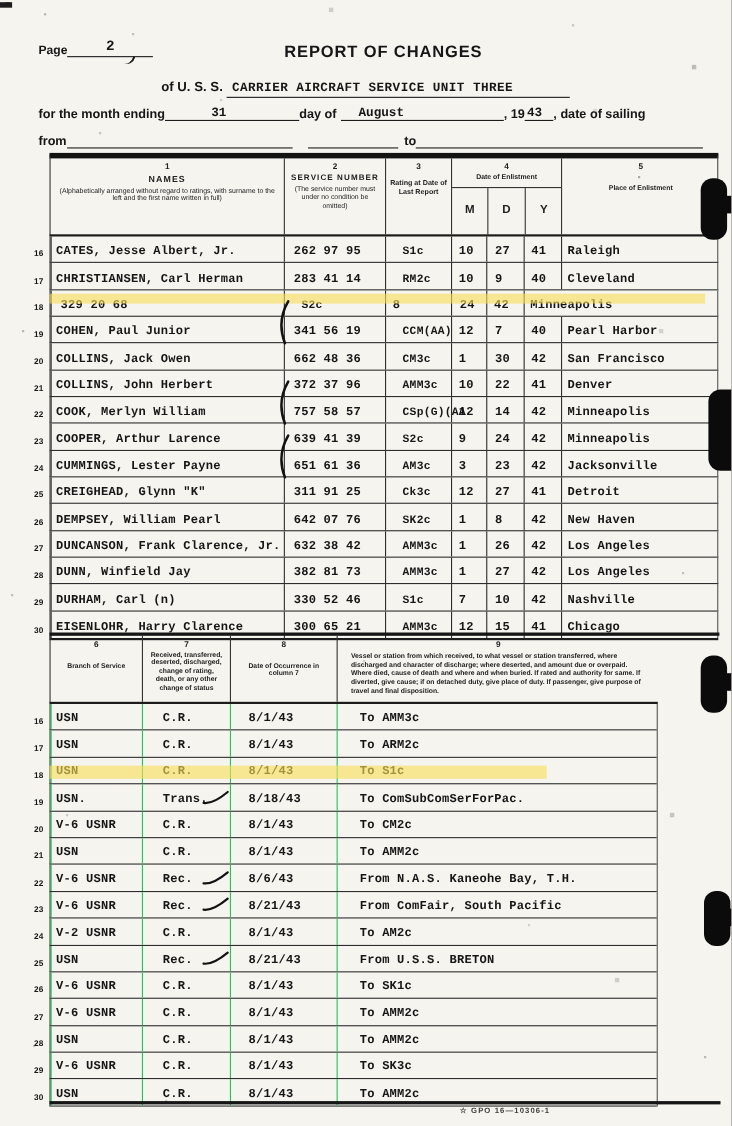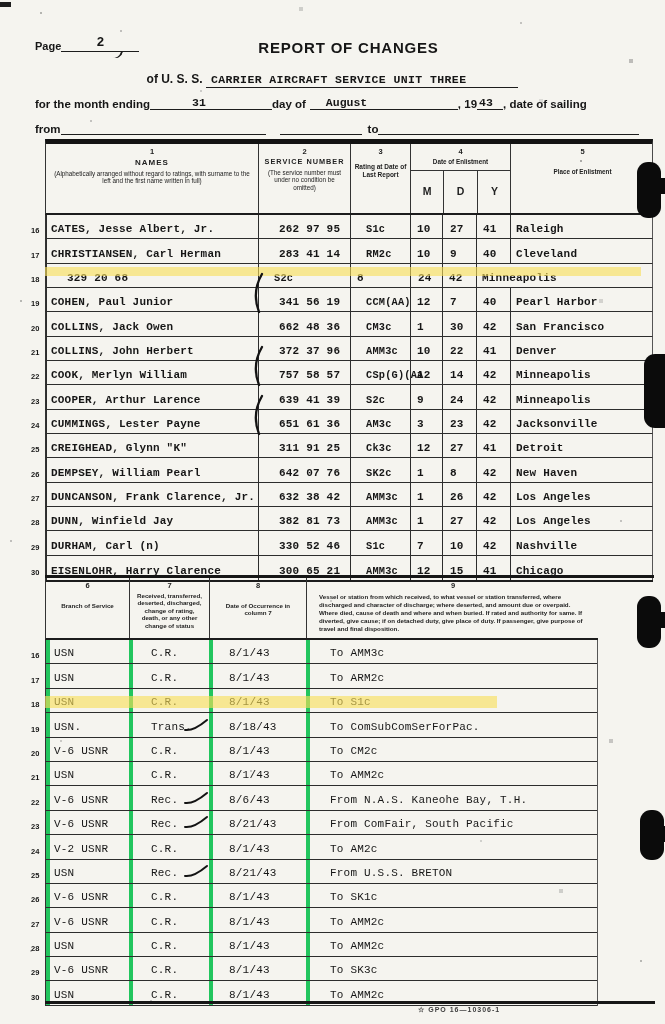--- a/index.html
+++ b/index.html
@@ -58,41 +58,41 @@
   .t1-row{display:grid;grid-template-columns:212px 92px 60px 32px 34px 34px 144px;height:24.33px;
           border-bottom:1px solid #2d2d2d;position:relative;border-left:1px solid #333;
           border-right:1px solid #555;box-sizing:border-box;}
   .t1-row:last-child{border-bottom:none;}
   .t1-row>div{border-left:1px solid #2d2d2d;display:flex;align-items:flex-end;box-sizing:border-box;
       font-family:"Liberation Mono","DejaVu Sans Mono",monospace;font-weight:700;font-size:11px;
       letter-spacing:.2px;padding-bottom:3px;overflow:visible;white-space:nowrap;}
   .t1-row>div:first-child{border-left:none;}
   .rownum{position:absolute;left:-15px;bottom:3px;font-size:7.5px;font-weight:700;
           font-family:"Liberation Sans",sans-serif;}
-  .c-name{padding-left:4px;} .c-sn{padding-left:20px;position:relative;} .c-rating{padding-left:15px;font-size:10.3px !important;}
+  .c-name{padding-left:4px;} .c-sn{padding-left:8px;position:relative;} .c-rating{padding-left:15px;font-size:10.3px !important;}
   .c-m{padding-left:6px;} .c-d{padding-left:7px;} .c-y{padding-left:6px;} .c-place{padding-left:5px;}
   .tick{display:none;position:absolute;left:-8px;bottom:-3px;z-index:3;}
   .checked .tick{display:block;}
   .t1-row.highlighted::before{content:'';position:absolute;left:-1px;top:3px;width:596px;height:9px;
       background:rgba(248,222,88,.62);z-index:2;}
   
   .t2-topbar{position:absolute;left:45px;top:575px;width:609px;height:3px;background:#161616;}
   .t2{position:absolute;left:45px;top:578px;width:553px;}
   .t2-head{display:grid;grid-template-columns:83px 80px 97px 293px;height:60px;
            border-bottom:2px solid #1c1c1c;border-left:1px solid #333;}
   .t2-head .hc{font-size:6.2px;}
   .h-branch div:last-child{margin-top:12px;}
   .h-date div:last-child{margin-top:12px;padding:0 14px;}
   .h-change div:last-child{margin-top:1px;padding:0 6px;}
   .h-remarks div:last-child{text-align:left;padding:1px 10px 0 12px;line-height:1.3;}
   .t2-rows{border-right:1px solid #555;}
   .t2-row{display:grid;grid-template-columns:83px 80px 97px 293px;height:24.4px;
           border-bottom:1px solid #2d2d2d;position:relative;border-left:1px solid #333;box-sizing:border-box;}
-  .t2-row>div{border-left:4px solid #22c55e;display:flex;align-items:flex-end;box-sizing:border-box;
-      font-family:"Liberation Mono","DejaVu Sans Mono",monospace;font-weight:400;font-size:11px;
+  .t2-row>div{border-left:1px solid #22c55e;display:flex;align-items:flex-end;box-sizing:border-box;
+      font-family:"Liberation Mono","DejaVu Sans Mono",monospace;font-weight:700;font-size:11px;
       letter-spacing:.2px;padding-bottom:4px;white-space:nowrap;}
   .t2-row>div:first-child{border-left:none;}
   .c-branch{padding-left:4px;} .c-change{padding-left:18px;position:relative;}
   .c-date{padding-left:16px;} .c-remark{padding-left:20px;}
   .tick2{display:none;position:absolute;right:0px;bottom:3px;z-index:3;}
   .checked .tick2{display:block;}
   .t2-row.highlighted::before{content:'';position:absolute;left:-1px;top:7px;width:452px;height:12px;
       background:rgba(248,222,88,.62);z-index:2;}
   .t2-botbar{position:absolute;left:45px;top:1001px;width:610px;height:3px;background:#161616;}
   

